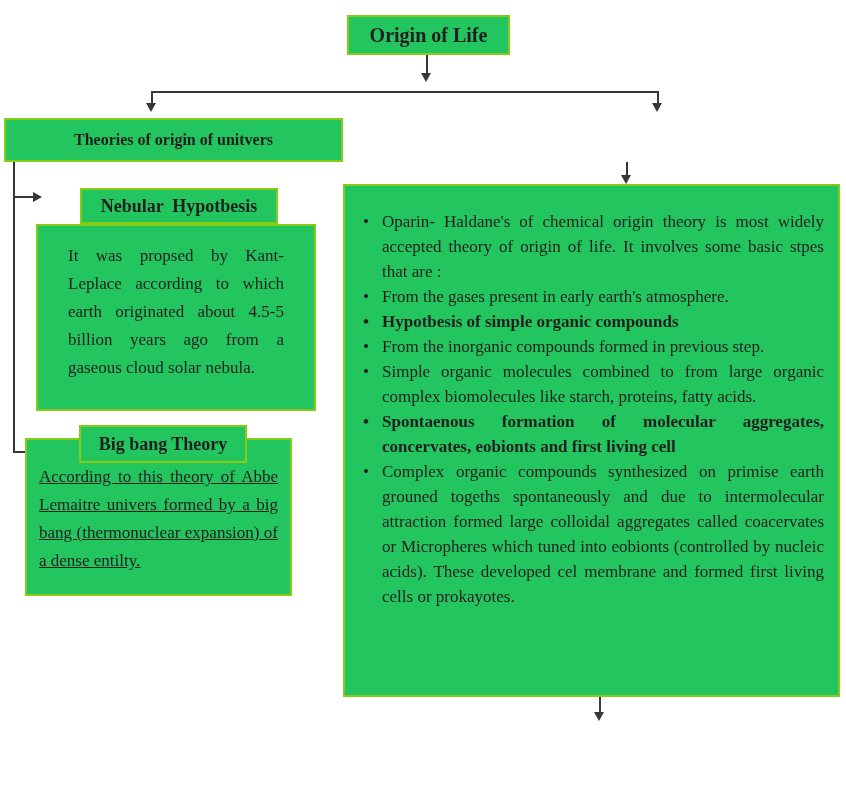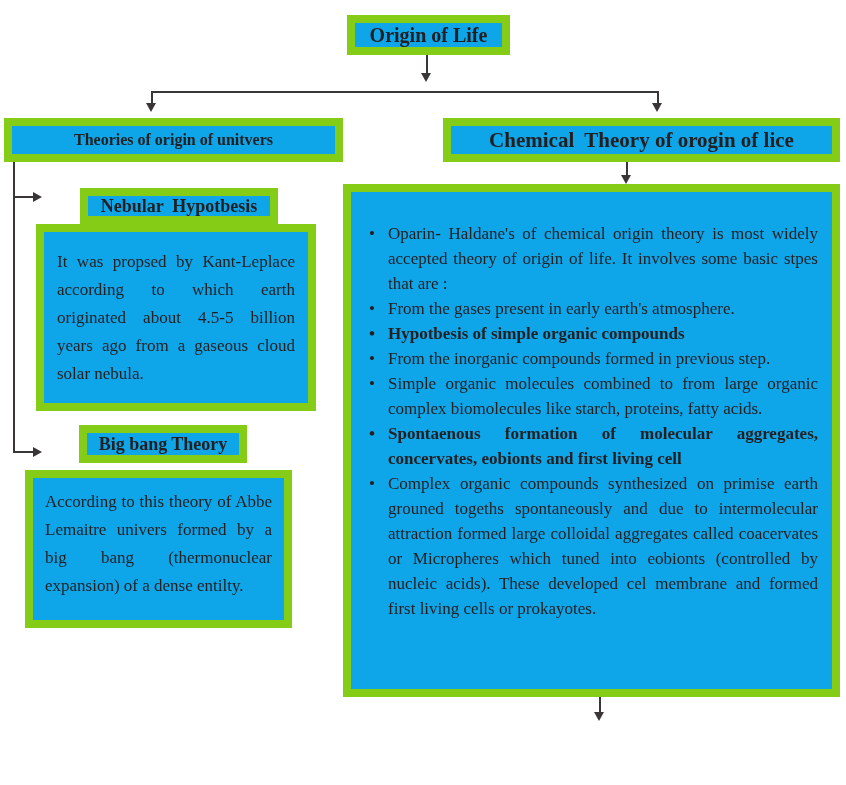--- a/index.html
+++ b/index.html
@@ -1,20 +1,20 @@
 <!DOCTYPE html>
 <html><head>
 <meta charset="utf-8">
 <style>
   html,body{margin:0;padding:0;background:#ffffff;}
   .canvas{
     position:relative;width:846px;height:785px;background:#ffffff;
     font-family:"Liberation Serif","DejaVu Serif",serif;color:#231f20;overflow:hidden;
   }
-  .box{position:absolute;border:8px solid #84cc16;background:#0ea5e9;box-sizing:border-box;}
+  .box{position:absolute;border:2px solid #84cc16;background:#22c55e;box-sizing:border-box;}
   .title-box{display:flex;align-items:center;justify-content:center;font-weight:bold;white-space:pre;text-align:center;}
   .body-box{font-size:17px;line-height:28px;text-align:justify;}
   .vline{position:absolute;width:2px;background:#3a3637;}
   .hline{position:absolute;height:2px;background:#3a3637;}
   .ah-down{position:absolute;width:0;height:0;border-left:5px solid transparent;border-right:5px solid transparent;border-top:9px solid #3a3637;}
   .ah-right{position:absolute;width:0;height:0;border-top:5px solid transparent;border-bottom:5px solid transparent;border-left:9px solid #3a3637;}
   .bullet-list{margin:0;padding:0;list-style:none;}
   .bullet-list li{position:relative;padding-left:27px;font-size:17px;line-height:25px;text-align:justify;}
   .bullet-list li::before{content:"\2022";position:absolute;left:8px;}
   .bullet-list li.bold{font-weight:bold;}
@@ -44,39 +44,36 @@
   <div class="ah-down" style="left:594px;top:712px;"></div>
 
   <div class="box title-box" style="left:347px;top:15px;width:163px;height:40px;font-size:20px;">
     <span>Origin of Life</span>
   </div>
 
   <div class="box title-box" style="left:4px;top:118px;width:339px;height:44px;font-size:16px;">
     <span>Theories of origin of unitvers</span>
   </div>
 
-  <div class="box title-box" style="left:443px;top:118px;width:397px;height:44px;font-size:21px;">
-    <span>Chemical  Theory of orogin of lice</span>
-  </div>
 
   <div class="box title-box" style="left:80px;top:188px;width:198px;height:36px;font-size:18px;z-index:2;">
     <span>Nebular  Hypotbesis</span>
   </div>
-  <div class="box body-box" style="left:36px;top:224px;width:280px;height:187px;padding:16px 13px;">
+  <div class="box body-box" style="left:36px;top:224px;width:280px;height:187px;padding:16px 30px;">
     <span>It was propsed by Kant-Leplace according to which earth originated about 4.5-5 billion years ago from a gaseous cloud solar nebula.</span>
   </div>
 
   <div class="box title-box" style="left:79px;top:425px;width:168px;height:38px;font-size:18px;z-index:2;">
     <span>Big bang Theory</span>
   </div>
-  <div class="box body-box" style="left:25px;top:470px;width:267px;height:158px;padding:10px 12px;">
+  <div class="box body-box" style="left:25px;top:438px;width:267px;height:158px;padding:23px 12px;text-decoration:underline;">
     <span>According to this theory of Abbe Lemaitre univers formed by a big bang (thermonuclear expansion) of a dense entilty.</span>
   </div>
 
-  <div class="box" style="left:343px;top:184px;width:497px;height:513px;padding:29px 14px 20px 10px;">
+  <div class="box" style="left:343px;top:184px;width:497px;height:513px;padding:23px 14px 20px 10px;">
     <ul class="bullet-list">
         <li>Oparin- Haldane's of chemical origin theory is most widely accepted theory of origin of life. It involves some basic stpes that are :</li>
         <li>From the gases present in early earth's atmosphere.</li>
         <li class="bold">Hypotbesis of simple organic compounds</li>
         <li>From the inorganic compounds formed in previous step.</li>
         <li>Simple organic molecules combined to from large organic complex biomolecules like starch, proteins, fatty acids.</li>
         <li class="bold">Spontaenous formation of molecular aggregates, concervates, eobionts and first living cell</li>
         <li>Complex organic compounds synthesized on primise earth grouned togeths spontaneously and due to intermolecular attraction formed large colloidal aggregates called coacervates or Micropheres which tuned into eobionts (controlled by nucleic acids). These developed cel membrane and formed first living cells or prokayotes.</li>
       </ul>
   </div>

